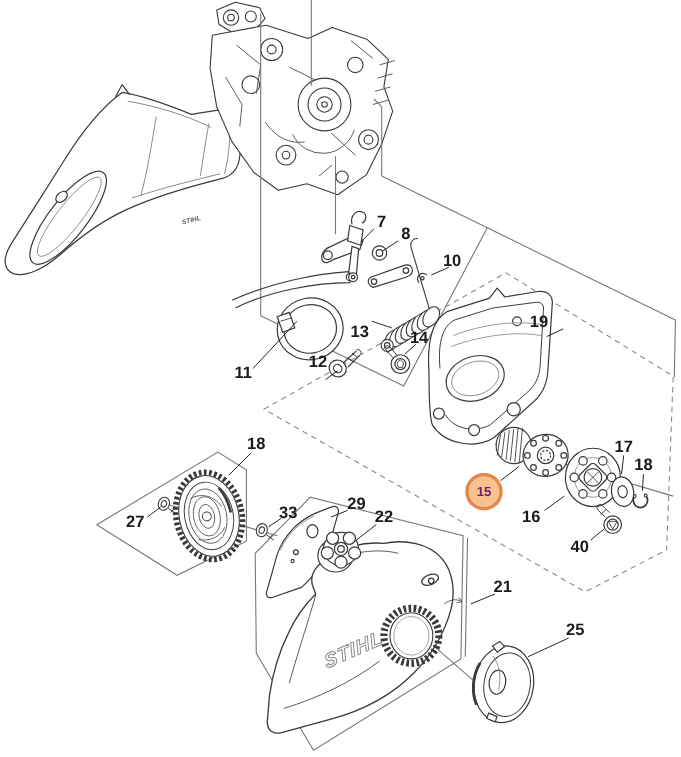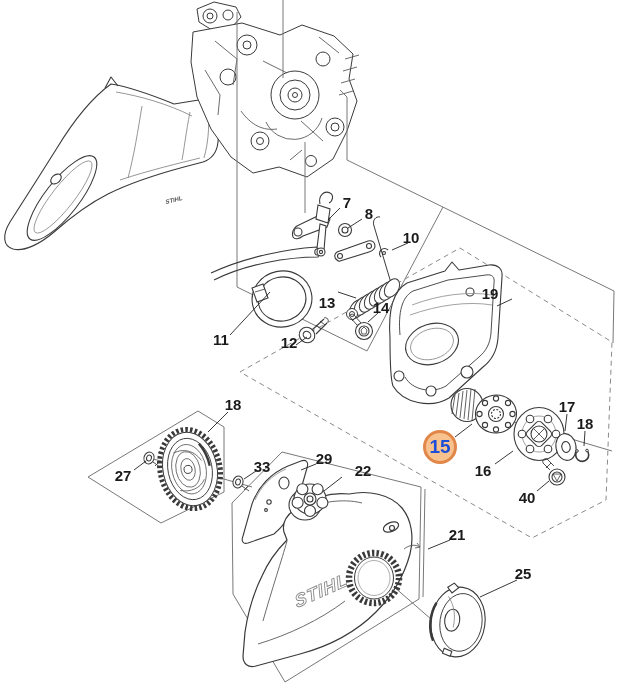--- a/index.html
+++ b/index.html
@@ -10,21 +10,21 @@
   .stage svg{position:absolute;left:0;top:0;}
   .plabel{
     position:absolute;transform:translate(-50%,-50%);
     font-weight:bold;font-size:15px;color:#1a1a1a;
     white-space:nowrap;user-select:none;
   }
   .badge{
     position:absolute;left:423px;top:430px;width:28px;height:28px;
     border-radius:50%;border:3px solid #E08749;background:#F8C28E;
     display:flex;align-items:center;justify-content:center;
-    font-weight:bold;font-size:19px;color:#1d4ed8;user-select:none;cursor:pointer;
+    font-weight:bold;font-size:12px;color:#701a75;user-select:none;cursor:pointer;
   }
 </style>
 </head>
 <body>
 
 <div class="stage">
 <svg width="619" height="688" viewBox="0 0 619 688">
 
   <g fill="none" stroke="#787878" stroke-width="1">
     <polyline points="237,287 367,351 443,207"></polyline>
@@ -313,30 +313,30 @@
     <line x1="517" y1="580" x2="480" y2="597"></line>
     <line x1="228" y1="412" x2="208" y2="432"></line>
     <line x1="134" y1="470" x2="146" y2="461"></line>
   </g>
 </svg>
 
   <div class="plabel" style="left:347px;top:202px">7</div>
   <div class="plabel" style="left:369px;top:213px">8</div>
   <div class="plabel" style="left:411px;top:237px">10</div>
   <div class="plabel" style="left:221px;top:339px">11</div>
-  <div class="plabel" style="left:289px;top:342px">12</div>
+  <div class="plabel" style="left:289px;top:329px">12</div>
   <div class="plabel" style="left:327px;top:302px">13</div>
   <div class="plabel" style="left:381px;top:307px">14</div>
   <div class="plabel" style="left:490px;top:293px">19</div>
   <div class="plabel" style="left:483px;top:470px">16</div>
   <div class="plabel" style="left:567px;top:406px">17</div>
   <div class="plabel" style="left:585px;top:423px">18</div>
   <div class="plabel" style="left:527px;top:497px">40</div>
   <div class="plabel" style="left:457px;top:534px">21</div>
-  <div class="plabel" style="left:363px;top:470px">22</div>
+  <div class="plabel" style="left:349px;top:470px">22</div>
   <div class="plabel" style="left:324px;top:458px">29</div>
   <div class="plabel" style="left:262px;top:466px">33</div>
   <div class="plabel" style="left:523px;top:573px">25</div>
   <div class="plabel" style="left:233px;top:404px">18</div>
   <div class="plabel" style="left:123px;top:475px">27</div>
 
   <div class="badge">15</div>
 </div>
 
 </body></html>

